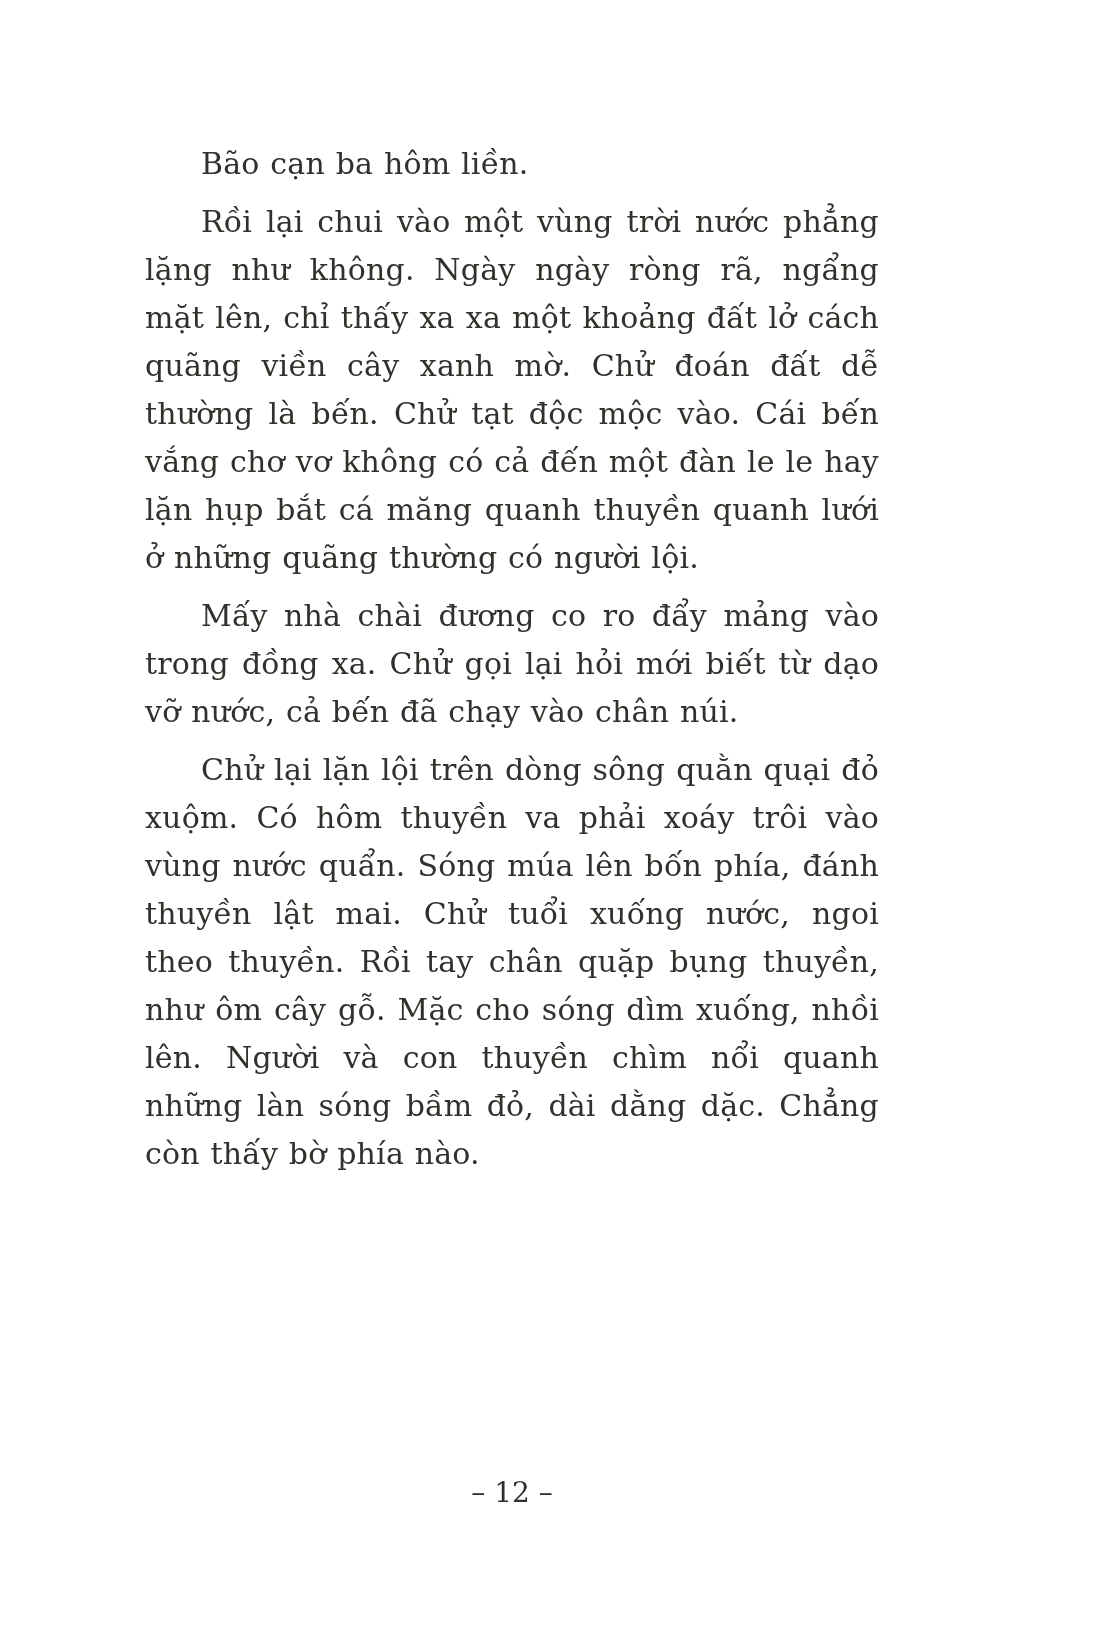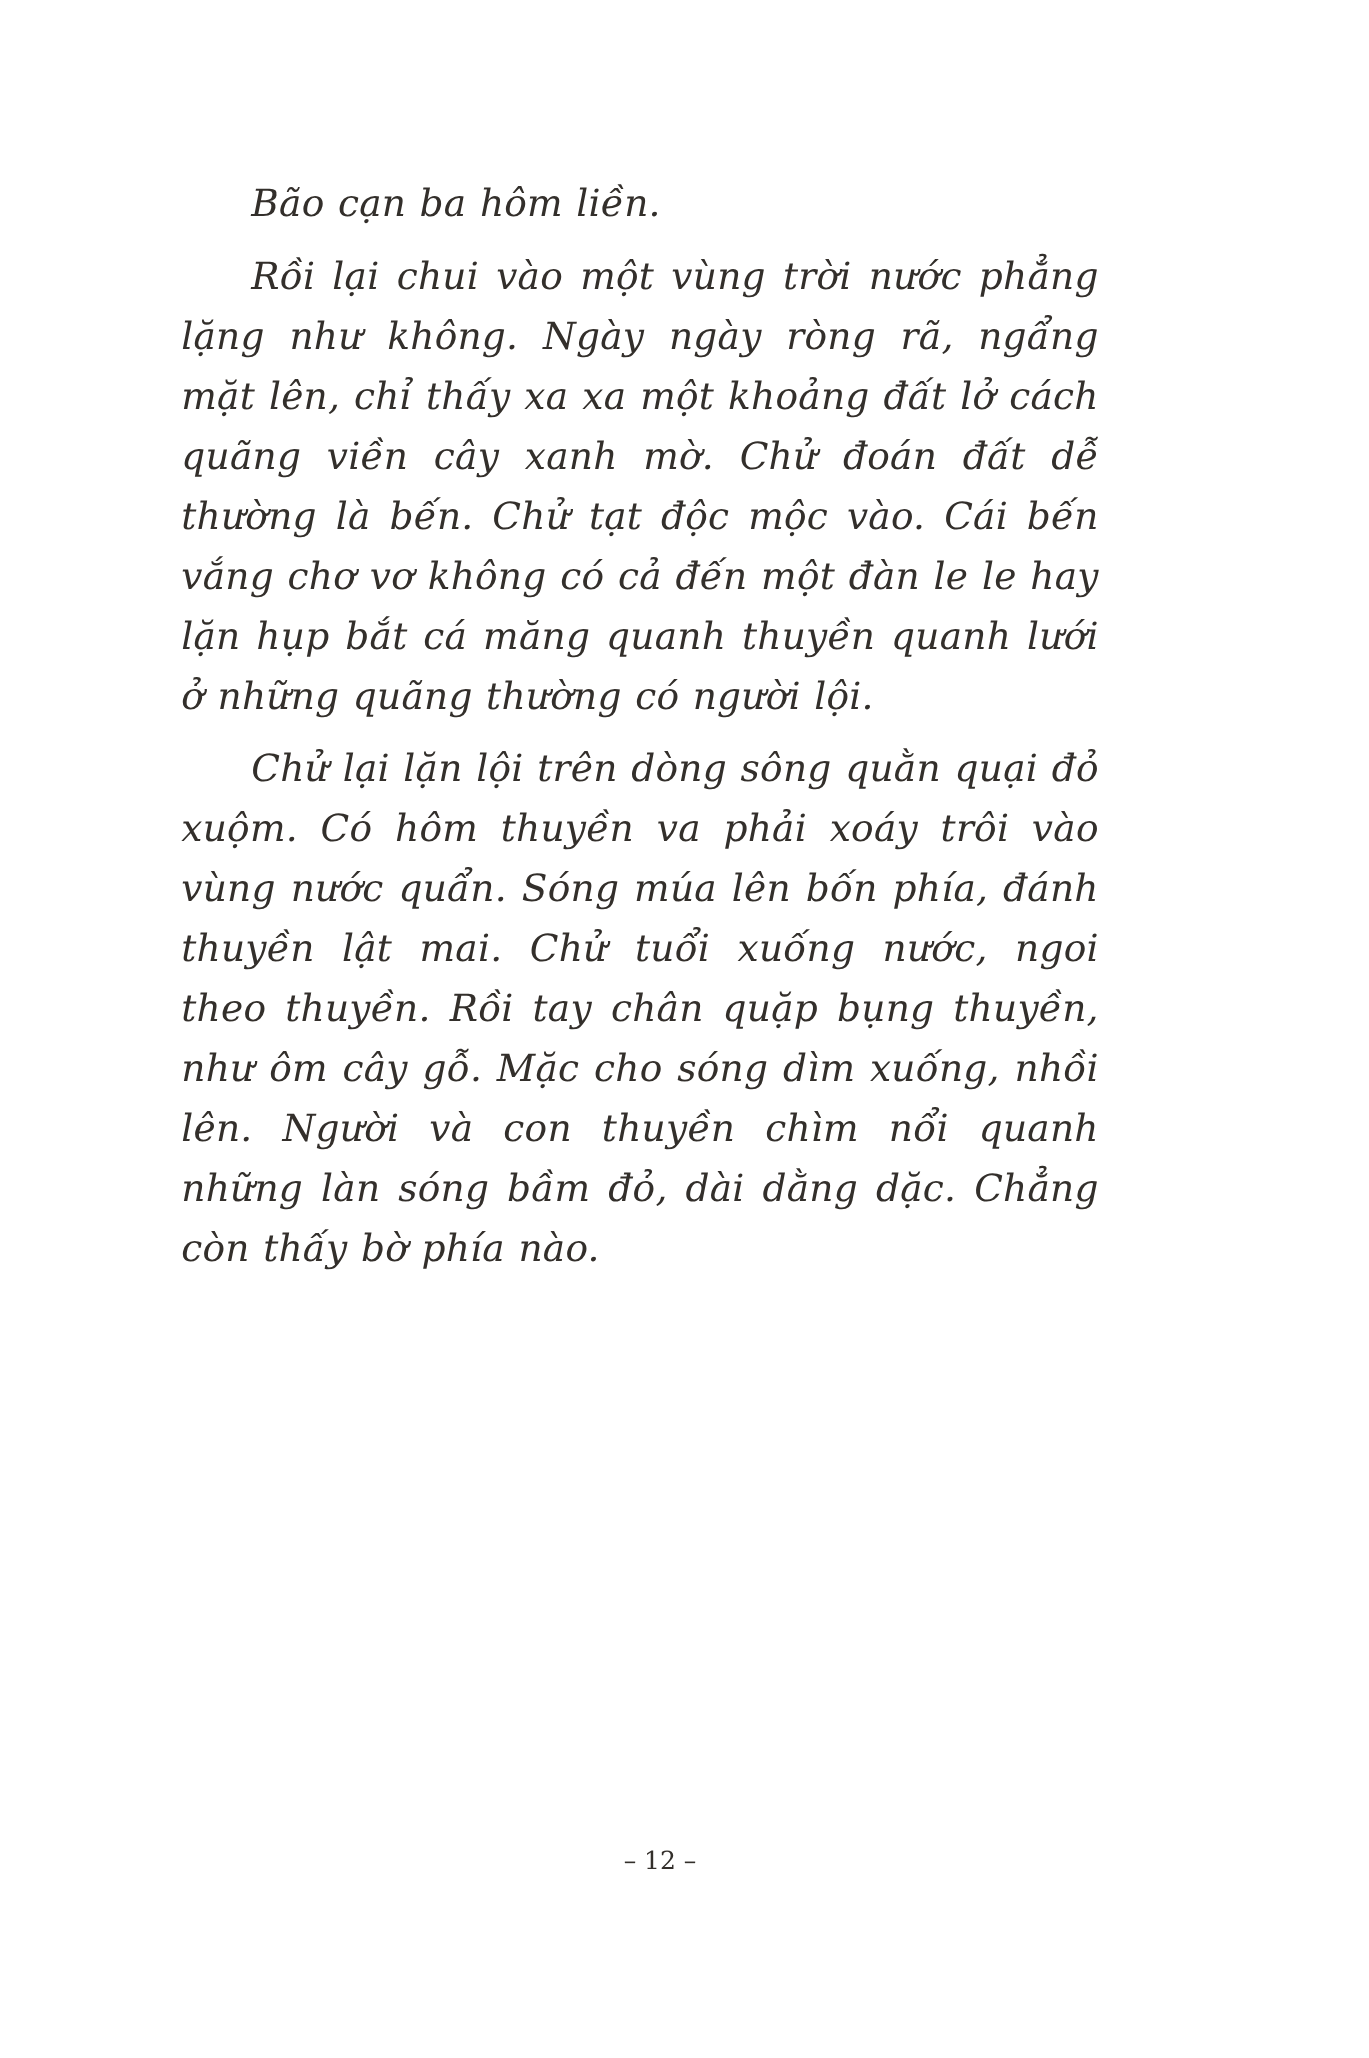--- a/index.html
+++ b/index.html
@@ -16,44 +16,44 @@
     overflow: hidden;
   }
   .book-page {
     box-sizing: border-box;
     width: 1095px;
     height: 1646px;
     padding: 140px 216px 0 145px;
   }
   .text-block {
     width: 734px;
-    font-style: italic;
   }
   .para {
     margin: 0 0 10px 0;
     font-size: 30px;
     line-height: 48px;
     text-align: justify;
     text-indent: 56px;
     letter-spacing: 0.2px;
     word-spacing: 1px;
   }
   .footer {
     position: absolute;
-    left: 161px;
+    left: 145px;
     width: 734px;
     top: 1476px;
     text-align: center;
-    font-size: 20px;
+    font-size: 28px;
     color: #332f2b;
   }
 </style>
 </head>
 <body>
 
 <div class="book-page">
   <div class="text-block">
     <p class="para">Bão cạn ba hôm liền.</p>
     <p class="para">Rồi lại chui vào một vùng trời nước phẳng lặng như không. Ngày ngày ròng rã, ngẩng mặt lên, chỉ thấy xa xa một khoảng đất lở cách quãng viền cây xanh mờ. Chử đoán đất dễ thường là bến. Chử tạt độc mộc vào. Cái bến vắng chơ vơ không có cả đến một đàn le le hay lặn hụp bắt cá măng quanh thuyền quanh lưới ở những quãng thường có người lội.</p>
+    <p class="para">Mấy nhà chài đương co ro đẩy mảng vào trong đồng xa. Chử gọi lại hỏi mới biết từ dạo vỡ nước, cả bến đã chạy vào chân núi.</p>
     <p class="para">Chử lại lặn lội trên dòng sông quằn quại đỏ xuộm. Có hôm thuyền va phải xoáy trôi vào vùng nước quẩn. Sóng múa lên bốn phía, đánh thuyền lật mai. Chử tuổi xuống nước, ngoi theo thuyền. Rồi tay chân quặp bụng thuyền, như ôm cây gỗ. Mặc cho sóng dìm xuống, nhồi lên. Người và con thuyền chìm nổi quanh những làn sóng bầm đỏ, dài dằng dặc. Chẳng còn thấy bờ phía nào.</p>
   </div>
   <div class="footer">– 12 –</div>
 </div>
 
 </body></html>

